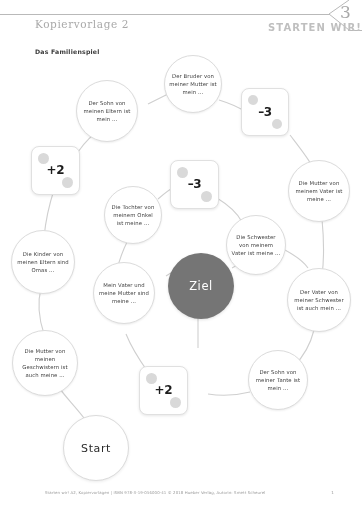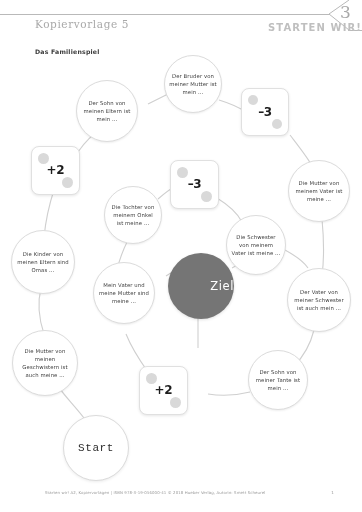--- a/index.html
+++ b/index.html
@@ -123,21 +123,20 @@
     border: 1px solid #dbdbdb;
     box-shadow: 0 1px 3px rgba(0,0,0,0.08);
     display: flex;
     align-items: center;
     justify-content: center;
   }
   #node-start .big-label {
     font-size: 11px;
     color: #2b2b2b;
     letter-spacing: .6px;
-    font-family: Liberation Mono, monospace;
   }
 
   
   #node-ziel {
     border-radius: 50%;
     background: #757575;
     display: flex;
     align-items: center;
     justify-content: center;
     box-shadow: 0 1px 3px rgba(0,0,0,0.12);
@@ -198,21 +197,21 @@
 
 <div id="header">
   <div class="hdr-rule-left"></div>
   <div class="hdr-rule-right"></div>
   <div class="hdr-notch">
     <svg width="24" height="32" viewBox="0 0 24 32">
       <polyline points="22,0 2,14 22,30" fill="none" stroke="#b9b9b9" stroke-width="1"></polyline>
     </svg>
   </div>
   <div id="chapter-number">3</div>
-  <div id="page-title">Kopiervorlage 5</div>
+  <div id="page-title">Kopiervorlage 2</div>
   <div id="series-label">STARTEN WIR!</div>
 </div>
 <div id="subtitle">Das Familienspiel</div>
 
 <div id="board">
 
   <svg id="track-svg" viewBox="0 0 362 512">
     <g fill="none" stroke="#cfcfcf" stroke-width="1.1">
 
       <path d="M 84 418 C 70 400 58 390 54 378"></path>
@@ -284,21 +283,21 @@
   </div>
 
   <div class="node q-node" id="node-mutter-geschwister" style="left:12px; top:330px; width:66px; height:66px;">
     <div class="q-text">Die Mutter von meinen Geschwistern ist auch meine ...</div>
   </div>
 
   <div class="node q-node" id="node-sohn-tante" style="left:248px; top:350px; width:60px; height:60px;">
     <div class="q-text">Der Sohn von meiner Tante ist mein ...</div>
   </div>
 
-  <div class="node" id="node-ziel" style="left:168px; top:253px; width:66px; height:66px;justify-content:flex-end;">
+  <div class="node" id="node-ziel" style="left:168px; top:253px; width:66px; height:66px;">
     <div class="big-label">Ziel</div>
   </div>
 
   <div class="node" id="node-start" style="left:63px; top:415px; width:66px; height:66px;">
     <div class="big-label">Start</div>
   </div>
 
   <div class="dice-card" id="dice-minus3-top" style="left:241px; top:88px; width:46px; height:46px;">
     <span class="pip" style="left:6px; top:6px; width:10px; height:10px;"></span>
     <span class="pip" style="right:6px; bottom:6px; width:10px; height:10px;"></span>

